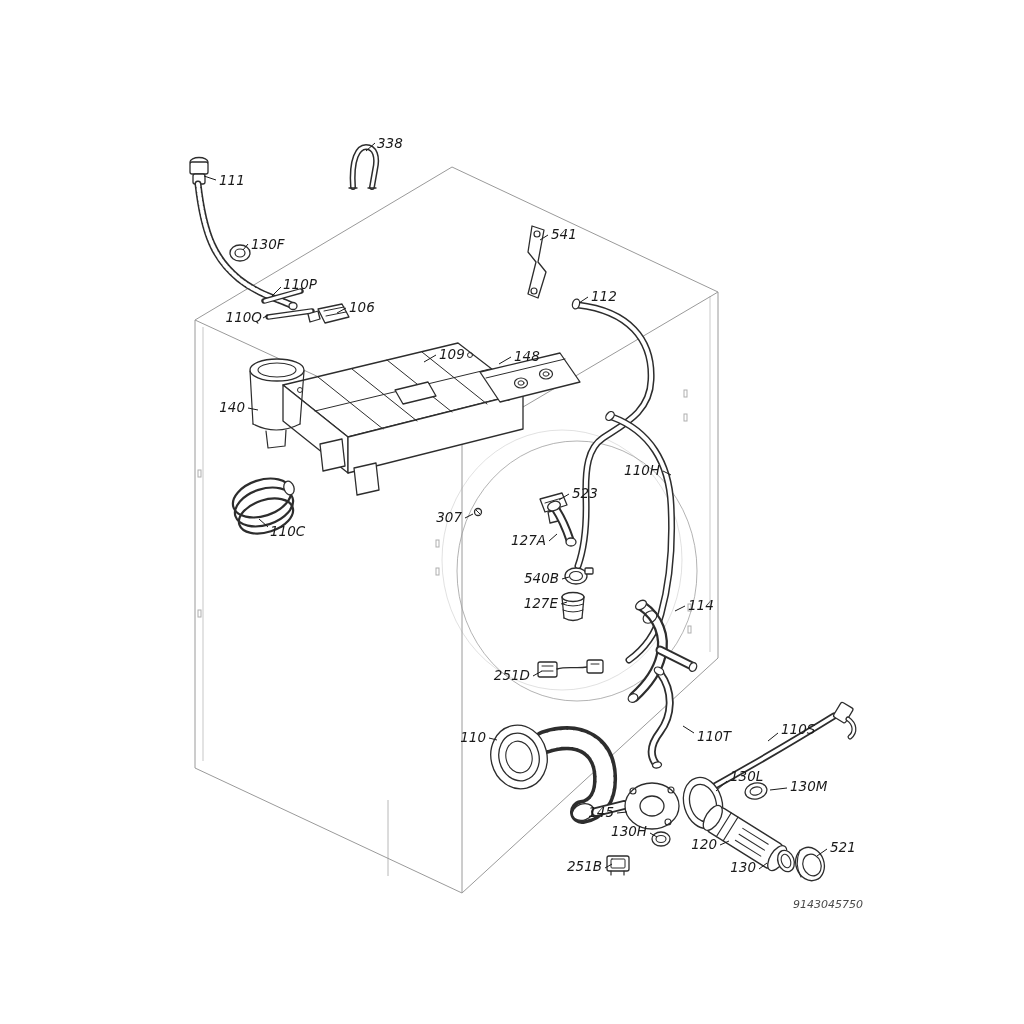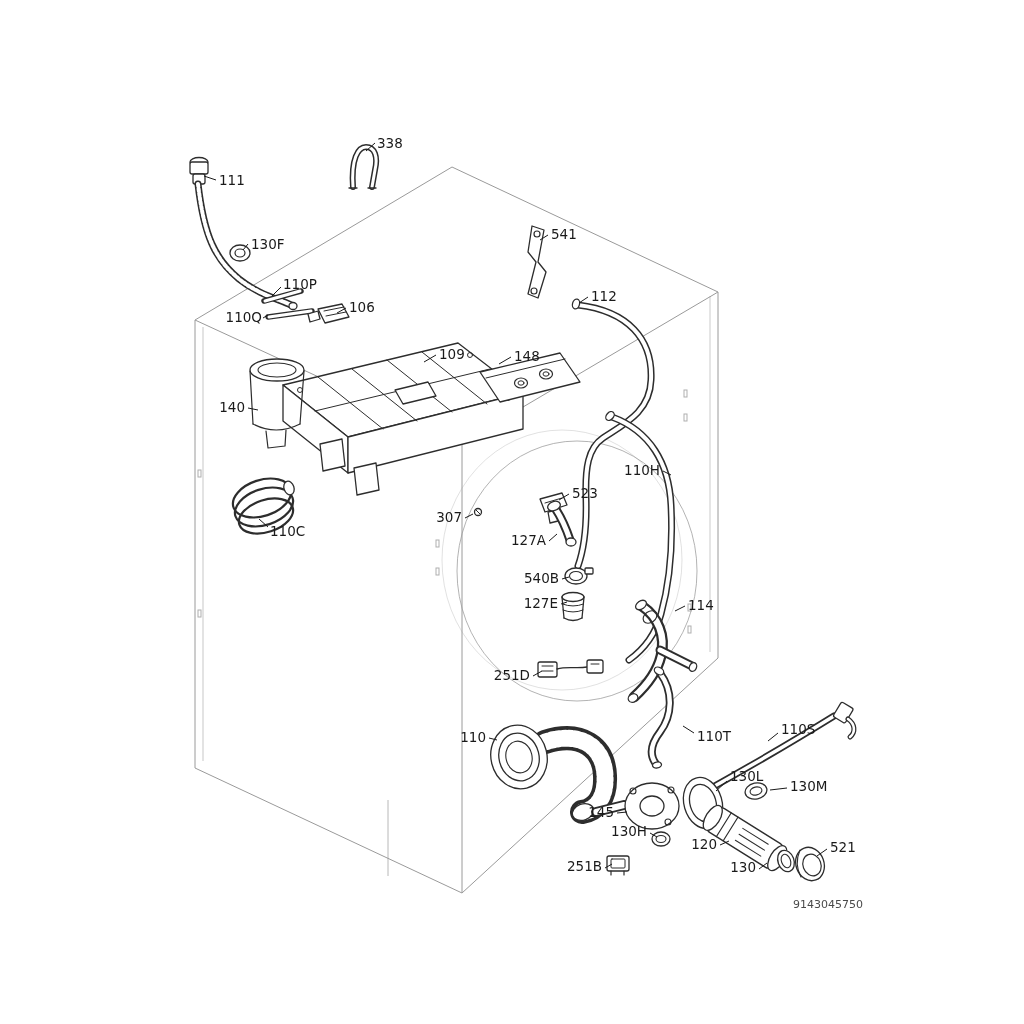--- a/index.html
+++ b/index.html
@@ -1,16 +1,16 @@
 <!DOCTYPE html>
 <html style="--part-line: #2d2d2d; --cabinet-line: #9a9a9a; --label-text: #1a1a1a;"><head>
 <meta charset="utf-8">
 <style>
   html,body{margin:0;padding:0;background:#fff;}
-  .canvas{position:relative;width:912px;height:1024px;background:#fff;overflow:hidden;}
+  .canvas{position:relative;width:912px;height:1024px;background:#fff;overflow:hidden;font-style:italic;}
   svg{display:block}
   .p{stroke:var(--part-line,#2d2d2d);fill:none;stroke-linecap:round;stroke-linejoin:round}
   .pf{stroke:var(--part-line,#2d2d2d);fill:#fff;stroke-width:1.3;stroke-linejoin:round}
   .w{stroke:#fff;fill:none;stroke-linecap:round}
   .cab,.cab *{stroke:var(--cabinet-line,#9a9a9a);fill:none;stroke-width:1}
   .leader line{stroke:var(--label-text,#333);stroke-width:1}
   text.lbl{font-family:"DejaVu Sans",sans-serif;font-size:13.5px;fill:var(--label-text,#111)}
   text.doc{font-family:"DejaVu Sans",sans-serif;font-size:11px;fill:#4a4a4a}
 </style>
 </head>

